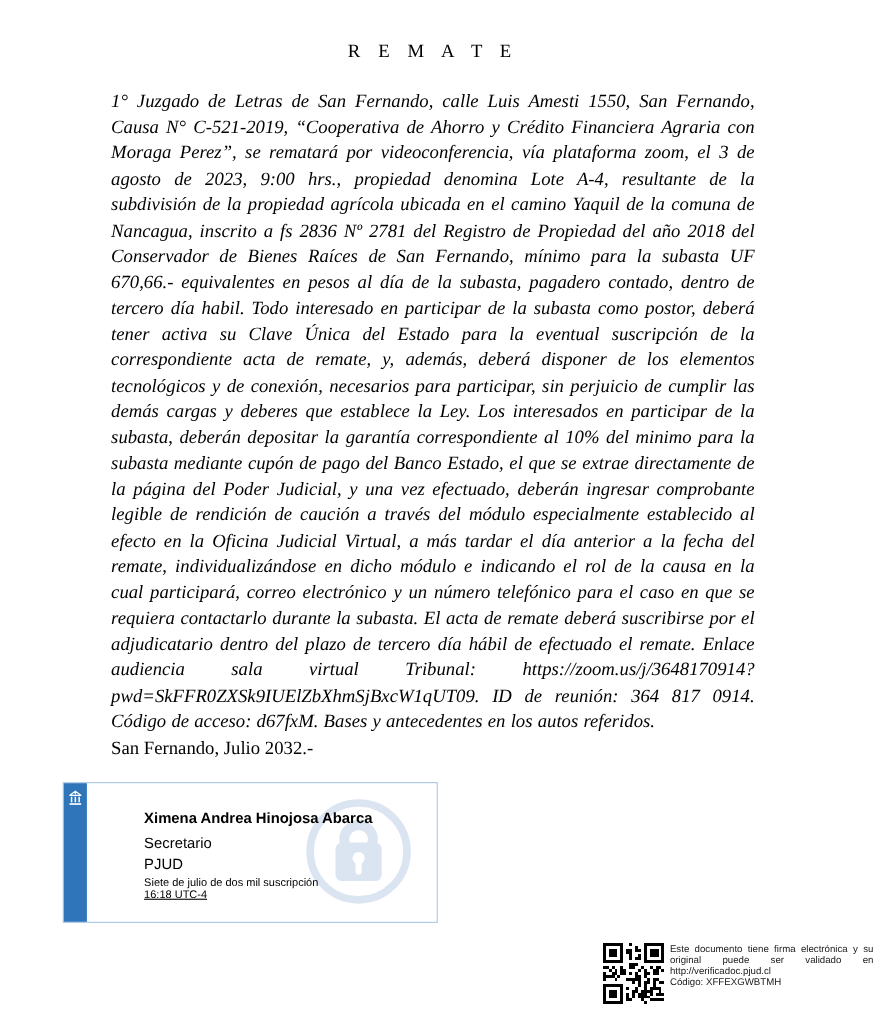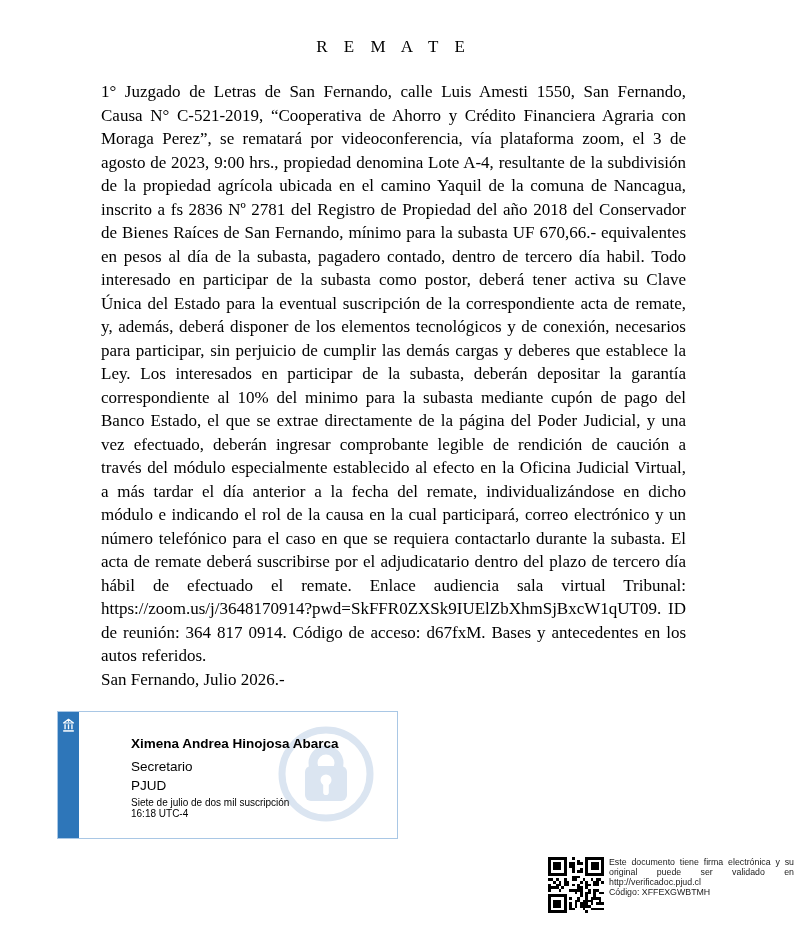--- a/index.html
+++ b/index.html
@@ -28,20 +28,21 @@
     position: absolute;
     top: 80px;
     left: 101px;
     width: 585px;
     font-size: 17px;
     line-height: 23.5px;
   }
   .body-text {
     text-align: justify;
     word-spacing: 0.5px;
+    font-style: italic;
   }
   .closing-line { text-align: left; }
   
   .signature-box {
     position: absolute;
     left: 57px;
     top: 711px;
     width: 341px;
     height: 128px;
     border: 1px solid #a9c7e5;
@@ -68,21 +69,21 @@
     top: 24px;
     right: 4px;
     font-family: "Liberation Sans", sans-serif;
     z-index: 1;
     margin-left: 45px;
   }
   .sig-name   { font-size: 13.5px; font-weight: bold; margin-bottom: 8px; }
   .sig-role   { font-size: 13.5px; margin-bottom: 4px; }
   .sig-inst   { font-size: 13.5px; margin-bottom: 5px; }
   .sig-date   { font-size: 10px; line-height: 10.5px; }
-  .sig-time   { font-size: 10px; line-height: 10.5px; }
+  .sig-time   { font-size: 10px; line-height: 10.5px; text-decoration: underline; }
   
   .verify-block {
     position: absolute;
     left: 548px;
     top: 857px;
     width: 246px;
     display: flex;
     align-items: flex-start;
   }
   .qr-box { width: 56px; height: 56px; flex: 0 0 56px; }
@@ -99,21 +100,21 @@
 </style>
 </head>
 <body>
 
 <div class="page">
 
   <div class="doc-title">R E M A T E</div>
 
   <div class="doc-body">
     <div class="body-text">1° Juzgado de Letras de San Fernando, calle Luis Amesti 1550, San Fernando, Causa N° C-521-2019, “Cooperativa de Ahorro y Crédito Financiera Agraria con Moraga Perez”, se rematará por videoconferencia, vía plataforma zoom, el 3 de agosto de 2023, 9:00 hrs., propiedad denomina Lote A-4, resultante de la subdivisión de la propiedad agrícola ubicada en el camino Yaquil de la comuna de Nancagua, inscrito a fs 2836 Nº 2781 del Registro de Propiedad del año 2018 del Conservador de Bienes Raíces de San Fernando, mínimo para la subasta UF 670,66.- equivalentes en pesos al día de la subasta, pagadero contado, dentro de tercero día habil. Todo interesado en participar de la subasta como postor, deberá tener activa su Clave Única del Estado para la eventual suscripción de la correspondiente acta de remate, y, además, deberá disponer de los elementos tecnológicos y de conexión, necesarios para participar, sin perjuicio de cumplir las demás cargas y deberes que establece la Ley. Los interesados en participar de la subasta, deberán depositar la garantía correspondiente al 10% del minimo para la subasta mediante cupón de pago del Banco Estado, el que se extrae directamente de la página del Poder Judicial, y una vez efectuado, deberán ingresar comprobante legible de rendición de caución a través del módulo especialmente establecido al efecto en la Oficina Judicial Virtual, a más tardar el día anterior a la fecha del remate, individualizándose en dicho módulo e indicando el rol de la causa en la cual participará, correo electrónico y un número telefónico para el caso en que se requiera contactarlo durante la subasta. El acta de remate deberá suscribirse por el adjudicatario dentro del plazo de tercero día hábil de efectuado el remate. Enlace audiencia sala virtual Tribunal: https://zoom.us/j/3648170914?​pwd=SkFFR0ZXSk9IUElZbXhmSjBxcW1qUT09. ID de reunión: 364 817 0914. Código de acceso: d67fxM. Bases y antecedentes en los autos referidos.</div>
-    <div class="closing-line">San Fernando, Julio 2026.-</div>
+    <div class="closing-line">San Fernando, Julio 2032.-</div>
   </div>
 
   <div class="signature-box">
     <div class="sig-bar">
       <span>
         <svg width="15" height="17" viewBox="0 0 24 26">
           <path d="M4 9 L12 3 L20 9 Z" fill="none" stroke="#ffffff" stroke-width="1.8" stroke-linejoin="round"></path>
           <circle cx="12" cy="6.8" r="1.2" fill="#ffffff"></circle>
           <line x1="6.5" y1="11" x2="6.5" y2="19" stroke="#ffffff" stroke-width="2.2"></line>
           <line x1="12" y1="11" x2="12" y2="19" stroke="#ffffff" stroke-width="2.2"></line>

